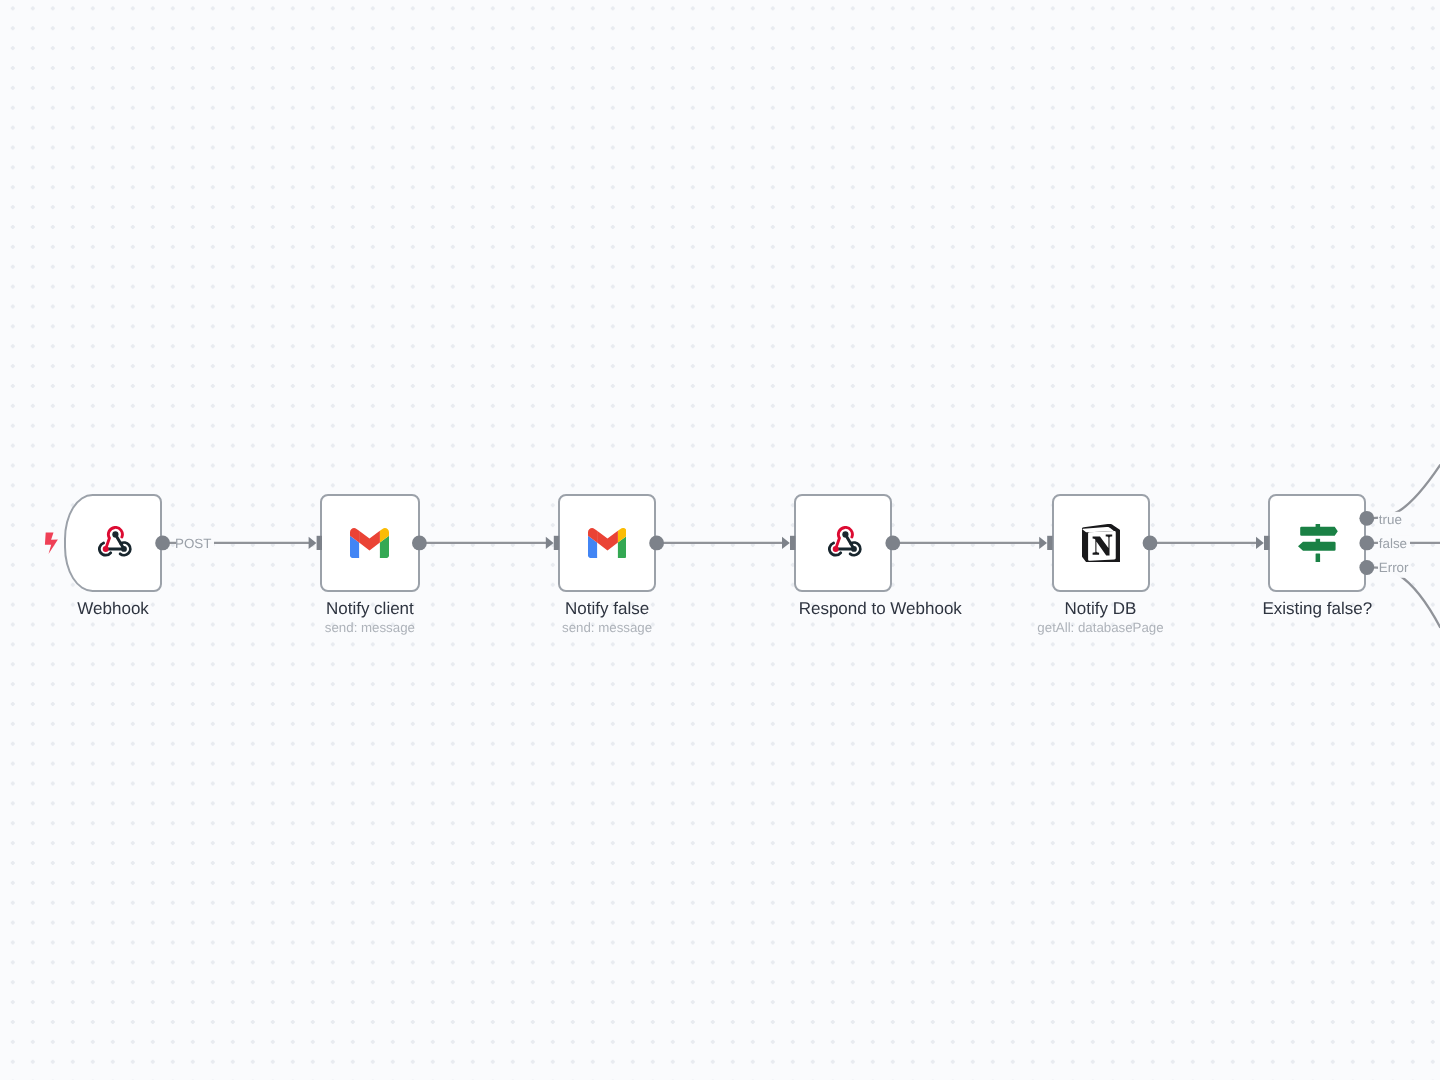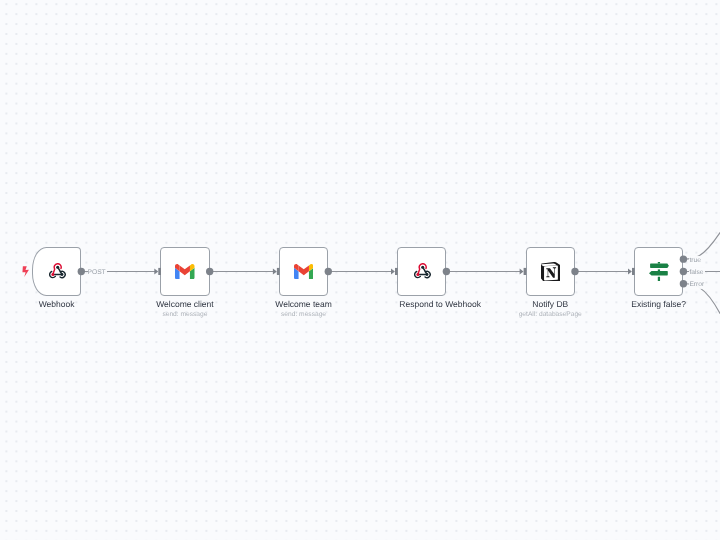--- a/index.html
+++ b/index.html
@@ -130,23 +130,23 @@
       <circle cx="209.7" cy="271.45" r="3.7" fill="#7d828a"></circle>
       <circle cx="328.3" cy="271.45" r="3.7" fill="#7d828a"></circle>
       <circle cx="446.4" cy="271.45" r="3.7" fill="#7d828a"></circle>
       <circle cx="575" cy="271.45" r="3.7" fill="#7d828a"></circle>
       <circle cx="683.4" cy="259.15" r="3.7" fill="#7d828a"></circle>
       <circle cx="683.4" cy="271.45" r="3.7" fill="#7d828a"></circle>
       <circle cx="683.4" cy="283.75" r="3.7" fill="#7d828a"></circle>
     </svg>
   <div id="labels">
       <div class="nlabel" style="left: 56.55px; top: 298.9px;">Webhook</div>
-      <div class="nlabel" style="left: 184.95px; top: 298.9px;">Welcome client</div>
+      <div class="nlabel" style="left: 184.95px; top: 298.9px;">Notify client</div>
       <div class="nsub" style="left: 184.95px; top: 311.1px;">send: message</div>
-      <div class="nlabel" style="left: 303.55px; top: 298.9px;">Welcome team</div>
+      <div class="nlabel" style="left: 303.55px; top: 298.9px;">Notify false</div>
       <div class="nsub" style="left: 303.55px; top: 311.1px;">send: message</div>
       <div class="nlabel" style="left: 421.65px; top: 298.9px; padding-left: 37px;">Respond to Webhook</div>
       <div class="nlabel" style="left: 550.25px; top: 298.9px;">Notify DB</div>
       <div class="nsub" style="left: 550.25px; top: 311.1px;">getAll: databasePage</div>
       <div class="nlabel" style="left: 658.65px; top: 298.9px;">Existing false?</div>
       <div class="wlabel" style="left: 689.4px; top: 260.15px;">true</div>
       <div class="wlabel" style="left: 689.4px; top: 272.45px;">false</div>
       <div class="wlabel" style="left: 689.4px; top: 284.75px;">Error</div>
       <div class="wlabel" style="left: 87.5px; top: 272.35px;">POST</div>
     </div>

